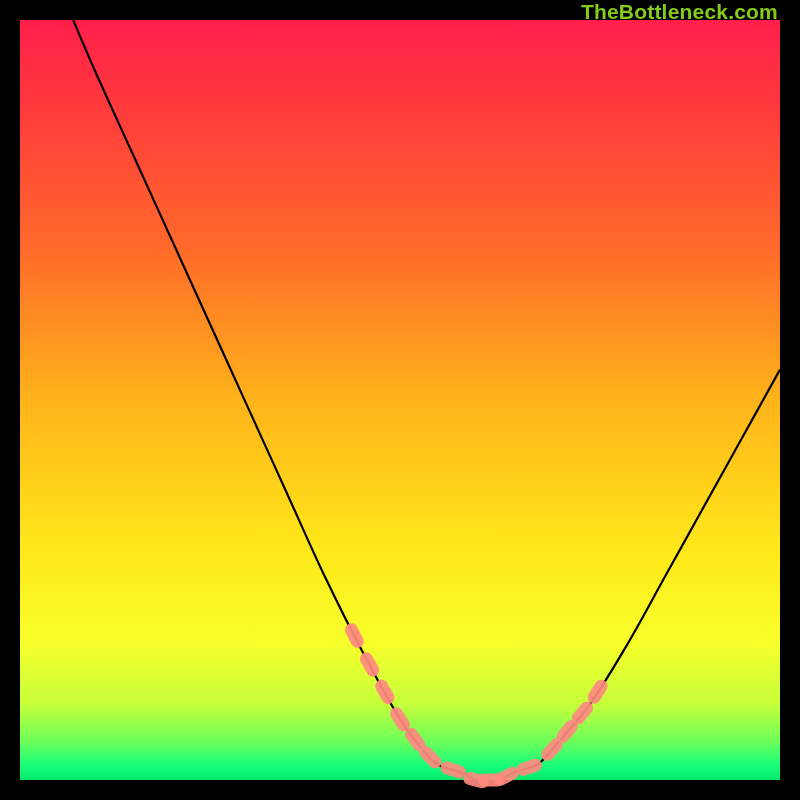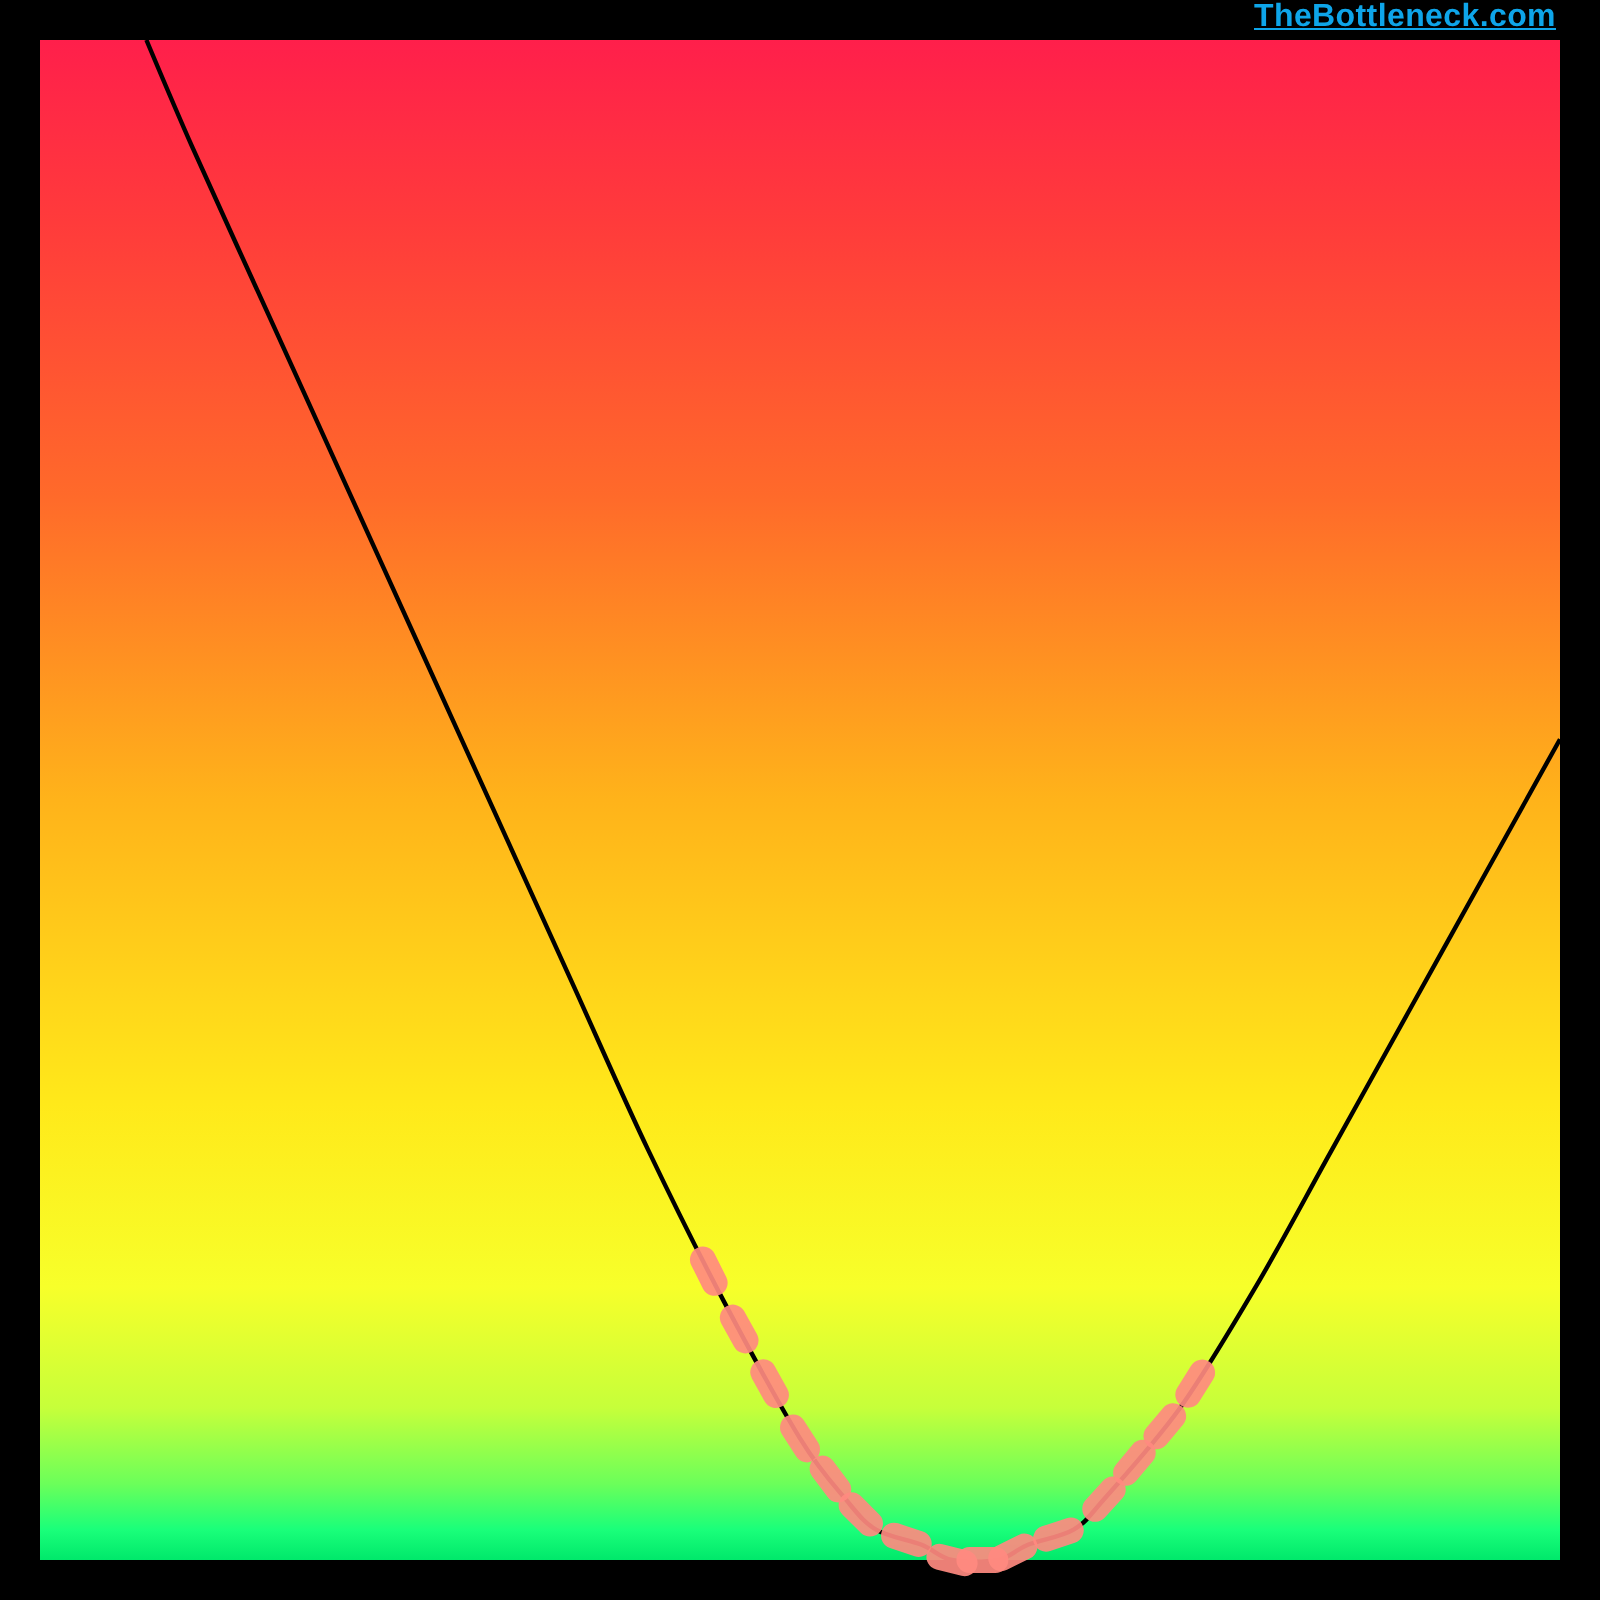--- a/index.html
+++ b/index.html
@@ -37,26 +37,25 @@
       #6bff5a 95%,
       #1aff7a 98%,
       #00e86b 100%
     );
   }
   .watermark {
     position: absolute;
     top: 0px;
     right: 22px;
     font-family: Arial, Helvetica, sans-serif;
-    font-size: 16px;
+    font-size: 21px;
     font-weight: 600;
-    color: #0ea5e9;
+    color: #84cc16;
     letter-spacing: 0.2px;
     user-select: none;
-    text-decoration: underline;
   }
   svg.curve {
     position: absolute;
     left: 0;
     top: 0;
     width: 760px;
     height: 760px;
     overflow: visible;
   }
 </style>

